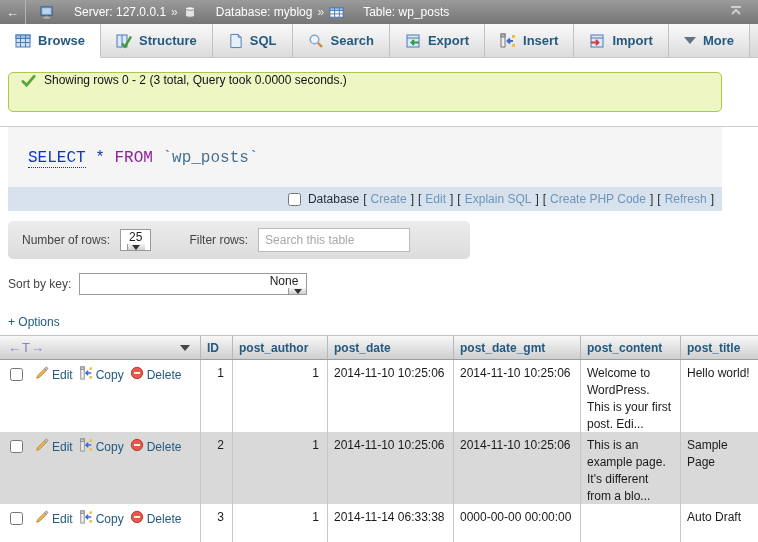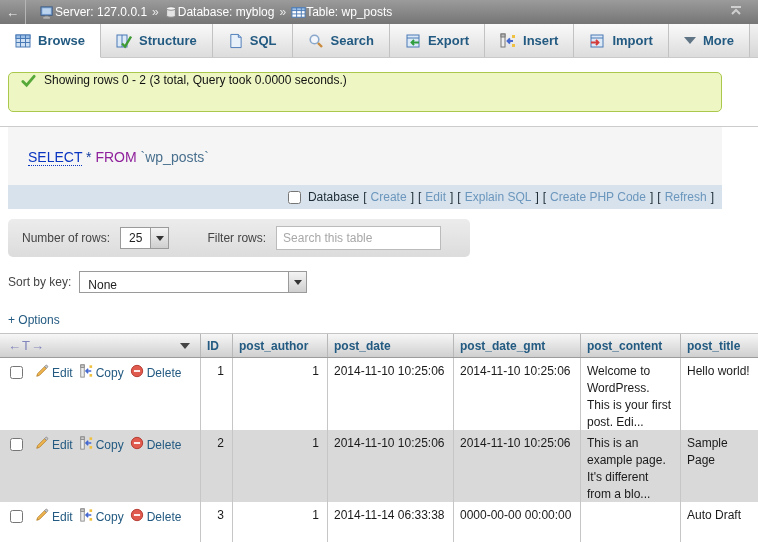--- a/index.html
+++ b/index.html
@@ -5,21 +5,21 @@
   * { margin:0; padding:0; box-sizing:border-box; }
   html,body { width:758px; height:542px; overflow:hidden; background:#fff;
               font-family:"Liberation Sans", sans-serif; font-size:12px; color:#222; }
 
   
   .topbar { height:24px; background:linear-gradient(#9b9b9b,#757575); display:flex;
             align-items:center; color:#fff; }
   .back-btn { width:26px; height:100%; display:flex; align-items:center; justify-content:center;
               border-right:1px solid #b5b5b5; color:#eee; font-size:13px; cursor:pointer; }
   .crumbs { display:flex; align-items:center; gap:5px; padding-left:14px; }
-  .crumb { display:flex; align-items:center; gap:0; cursor:pointer; }
+  .crumb { display:flex; align-items:center; gap:19px; cursor:pointer; }
   .crumb svg { display:block; }
   .sep { color:#e8e8e8; }
   .collapse { margin-left:auto; margin-right:14px; cursor:pointer; }
 
   
   .tabbar { height:34px; background:linear-gradient(#f2f2f2,#d6d6d6); display:flex;
             border-bottom:1px solid #c9c9c9; }
   .tab { display:flex; align-items:center; gap:7px; padding:0 15px; border-right:1px solid #c2c2c2;
          background:linear-gradient(#fafafa,#dcdcdc); color:#235a81; font-weight:bold;
          font-size:13px; cursor:pointer; }
@@ -30,42 +30,42 @@
 
   
   .msg { margin:14px 36px 0 8px; height:40px; background:#eef6c3; border:1px solid #a9c84c;
          border-radius:5px; display:flex; align-items:flex-start; gap:8px; padding:0 12px; color:#111; }
 
   .divider { margin-top:14px; border-top:1px solid #ccc; }
 
   
   .sqlwrap { margin-left:8px; width:714px; }
   .sqlbox { background:#f5f5f5; padding:22px 0 20px 20px;
-            font-family:Liberation Sans, sans-serif; font-size:14px; }
+            font-family:Liberation Mono, monospace; font-size:16px; }
   .kw-select { color:#0a35c0; border-bottom:1px dotted #0a35c0; }
   .kw-star { color:#123a9d; }
   .kw-from { color:#90219c; }
   .kw-table { color:#49708e; }
   .profbar { background:#d7e2ec; height:24px; display:flex; align-items:center;
              justify-content:flex-end; gap:4px; padding-right:8px; color:#1c2b36; }
   .profbar .lnk { color:#6b96bd; cursor:pointer; }
   .profbar input { margin-right:3px; }
 
   
   .ctrlbar { margin:10px 0 0 8px; width:462px; height:38px; background:linear-gradient(#ececec,#dcdcdc);
              border-radius:5px; display:flex; align-items:center; gap:10px; padding:0 14px; color:#444; }
   .fsel { border:1px solid #9a9a9a; background:#fff; height:22px; display:inline-flex;
-          align-items:center; cursor:pointer; }
+          align-items:center; cursor:pointer;flex-direction:column; }
   .fsel .val { padding:0 8px; color:#222; }
   .fsel .btn { width:18px; height:100%; border-left:1px solid #9a9a9a;
                background:linear-gradient(#f4f4f4,#cfcfcf); display:flex; align-items:center;
                justify-content:center; }
   .fsel .btn i { width:0; height:0; border-left:4px solid transparent; border-right:4px solid transparent;
                  border-top:5px solid #333; }
-  .flt-input { width:165px; height:24px; border:1px solid #bbb; padding:0 6px; font-size:12px;
+  .flt-input { width:152px; height:24px; border:1px solid #bbb; padding:0 6px; font-size:12px;
                color:#222; font-family:"Liberation Sans", sans-serif; }
   .flt-input::placeholder { color:#a8a8a8; }
   .sortrow { margin:14px 0 0 8px; display:flex; align-items:center; gap:8px; color:#444; }
   .sort-sel { width:228px; justify-content:space-between;align-items:flex-end; }
   .options { margin:20px 0 6px 8px; color:#235a81; cursor:pointer; display:inline-block; }
 
   
   .grid { width:758px; }
   .hrow { display:flex; height:25px; background:linear-gradient(#f7f7f7,#cfcfcf);
           border-top:1px solid #c4c4c4; border-bottom:1px solid #9c9c9c; align-items:center; }

